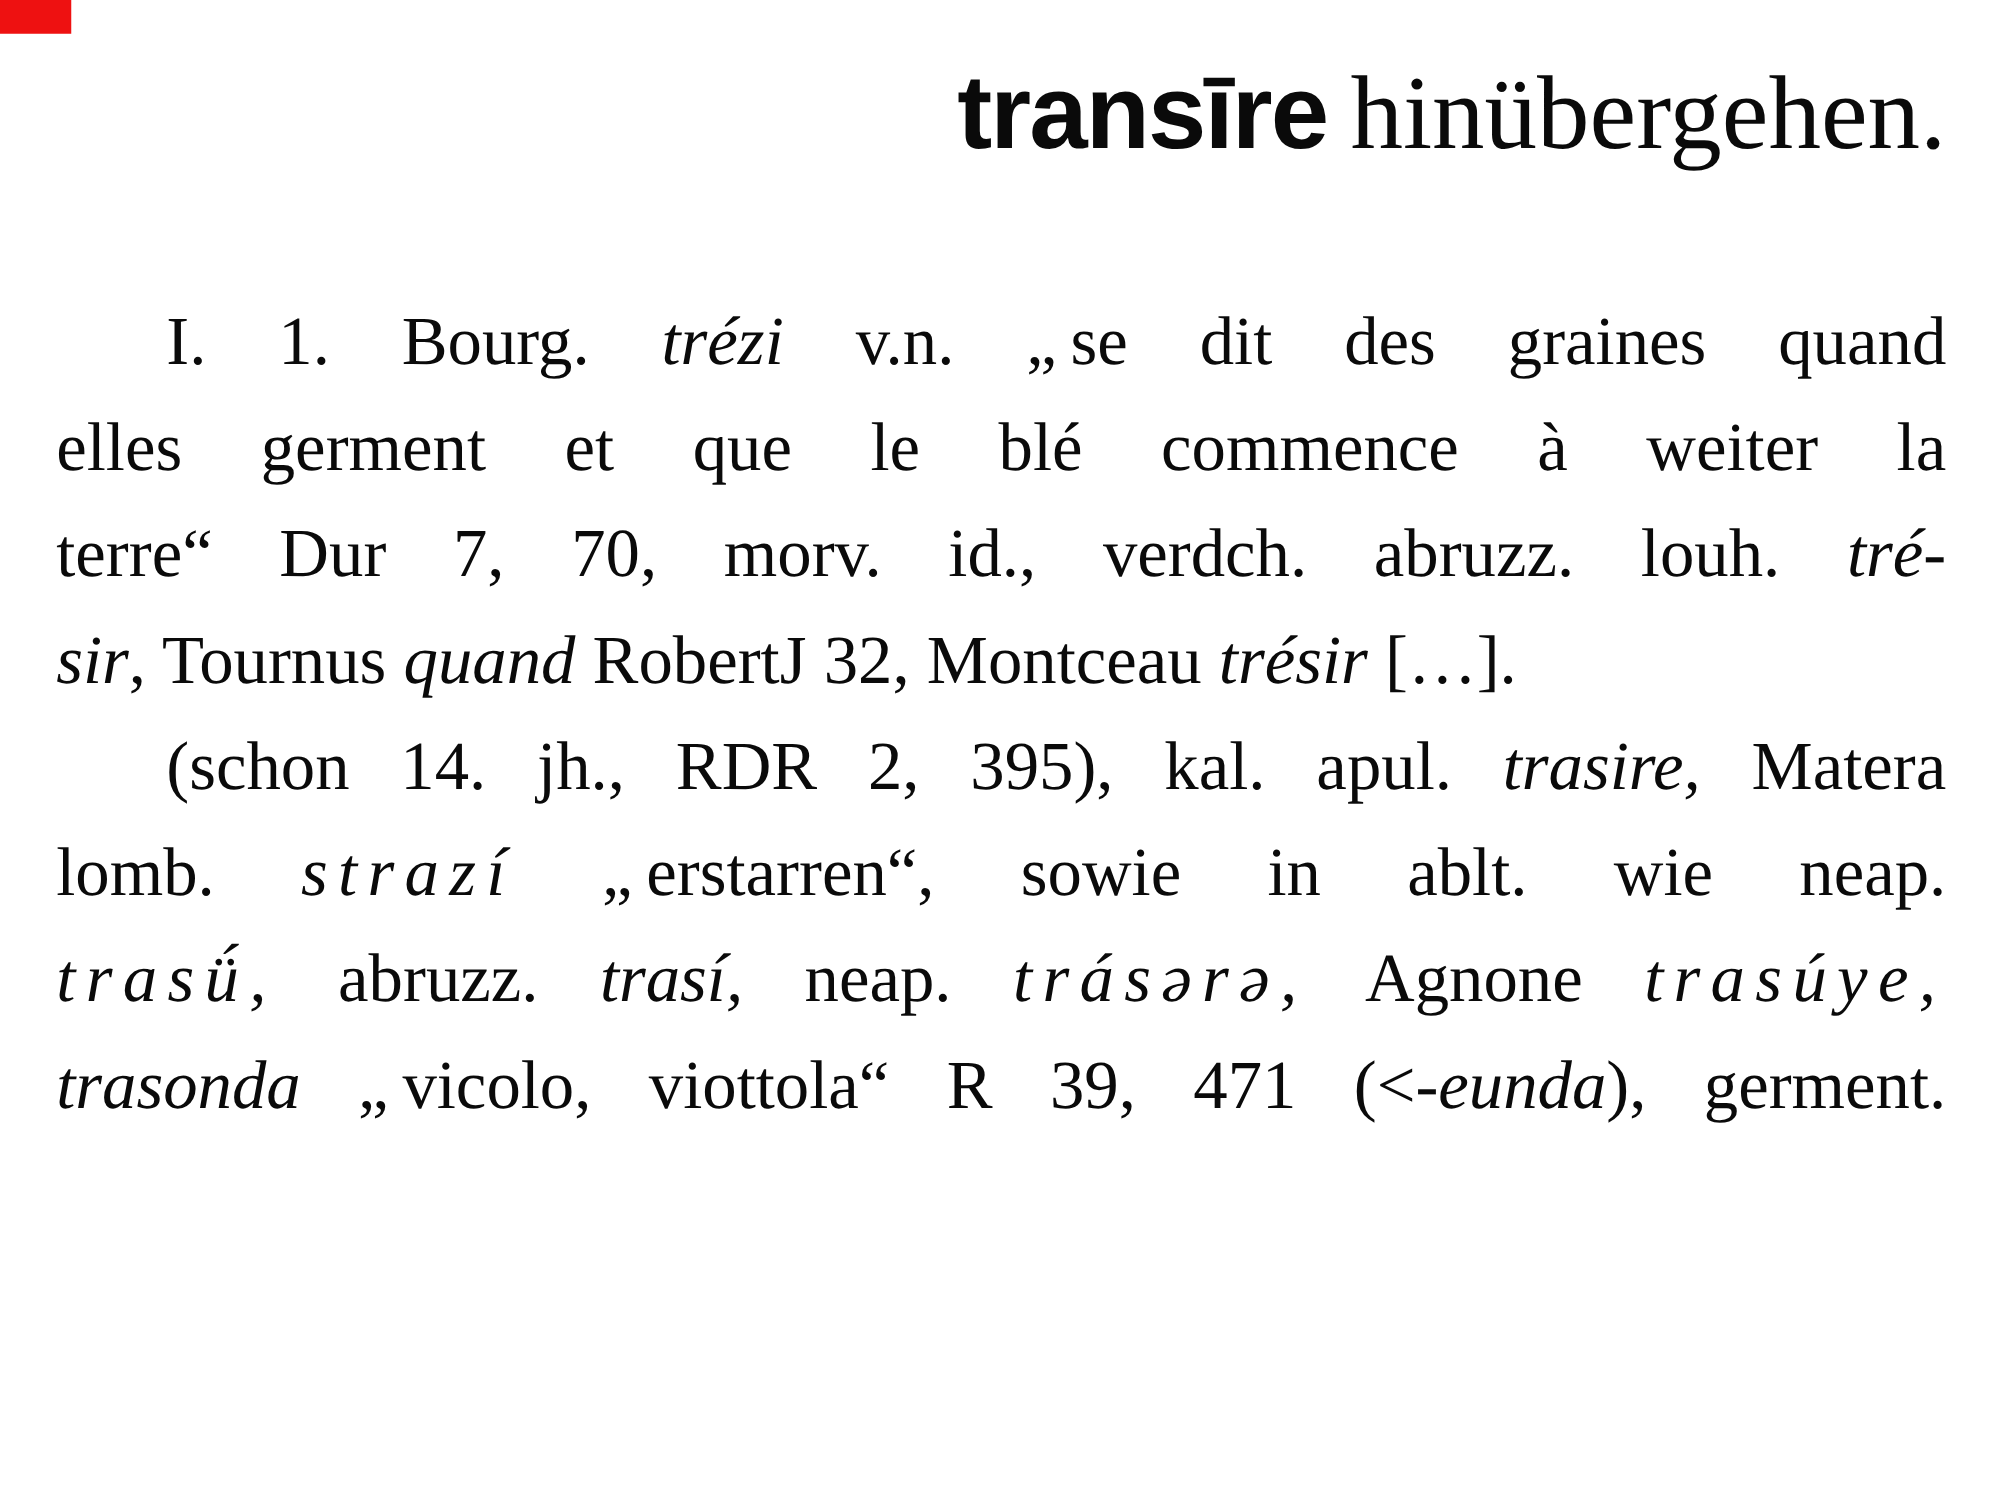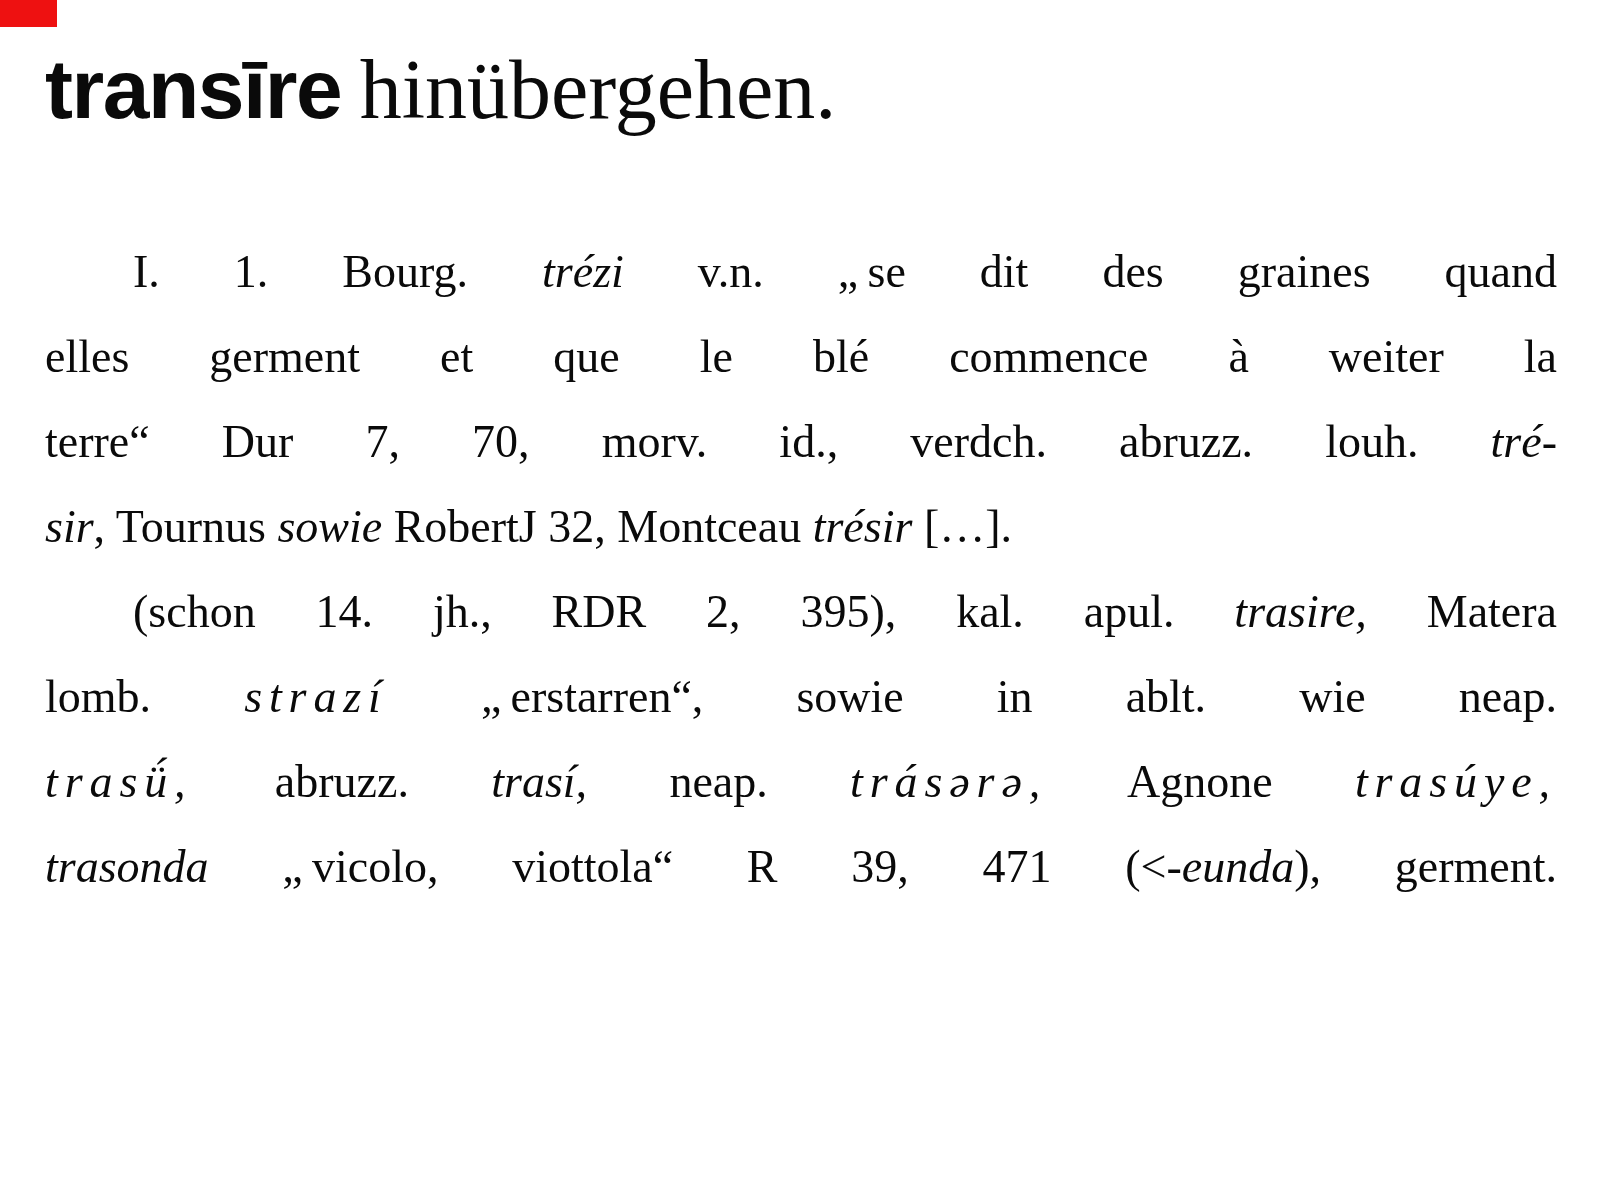--- a/index.html
+++ b/index.html
@@ -23,33 +23,34 @@
     position: absolute;
     left: 45px;
     top: 42px;
     width: 1512px;
   }
   .headword {
     font-size: 84px;
     line-height: 1.12;
     white-space: nowrap;
     margin: 0 0 92px 0;
+    text-align: right;
   }
   .lemma {
     font-family: "Liberation Sans", "DejaVu Sans", sans-serif;
     font-weight: bold;
     letter-spacing: -1.5px;
   }
   .gloss {
     margin-left: 0.22em;
     font-family: "Liberation Serif", "DejaVu Serif", serif;
     font-weight: normal;
   }
   .entry-body {
-    font-size: 46px;
+    font-size: 55px;
     line-height: 85px;
   }
   .para { margin: 0; }
   .line { text-align: left; }
   .line.just {
     text-align: justify;
     text-align-last: justify;
   }
   .para > .line:first-child { text-indent: 88px; }
   .seg-r { font-style: normal; }
@@ -64,21 +65,21 @@
 
 <div class="entry">
   <div class="headword">
     <span class="lemma">transīre</span><span class="gloss">hinübergehen.</span>
   </div>
   <div class="entry-body">
       <div class="para">
         <div class="line just"><span class="seg-r">I. 1. Bourg. </span><span class="seg-i">trézi</span><span class="seg-r"> v.n. „ se dit des graines quand</span></div>
         <div class="line just"><span class="seg-r">elles germent et que le blé commence à weiter la</span></div>
         <div class="line just"><span class="seg-r">terre“ Dur 7, 70, morv. id., verdch. abruzz. louh. </span><span class="seg-i">tré-</span></div>
-        <div class="line"><span class="seg-i">sir</span><span class="seg-r">, Tournus </span><span class="seg-i">sowie</span><span class="seg-r"> RobertJ 32, Montceau </span><span class="seg-i">trésir</span><span class="seg-r"> […].</span></div>
+        <div class="line"><span class="seg-i">sir</span><span class="seg-r">, Tournus </span><span class="seg-i">quand</span><span class="seg-r"> RobertJ 32, Montceau </span><span class="seg-i">trésir</span><span class="seg-r"> […].</span></div>
       </div>
       <div class="para">
         <div class="line just"><span class="seg-r">(schon 14. jh., RDR 2, 395), kal. apul. </span><span class="seg-i">trasire,</span><span class="seg-r"> Matera</span></div>
         <div class="line just"><span class="seg-r">lomb. </span><span class="seg-is">strazí</span><span class="seg-r"> „ erstarren“, sowie in ablt. wie neap.</span></div>
         <div class="line just"><span class="seg-is">trasǘ,</span><span class="seg-r"> abruzz. </span><span class="seg-i">trasí,</span><span class="seg-r"> neap. </span><span class="seg-is">trásərə,</span><span class="seg-r"> Agnone </span><span class="seg-is">trasúye,</span></div>
         <div class="line just"><span class="seg-i">trasonda</span><span class="seg-r"> „ vicolo, viottola“ R 39, 471 (&lt;-</span><span class="seg-i">eunda</span><span class="seg-r">), germent.</span></div>
       </div>
     </div>
 </div>
 

